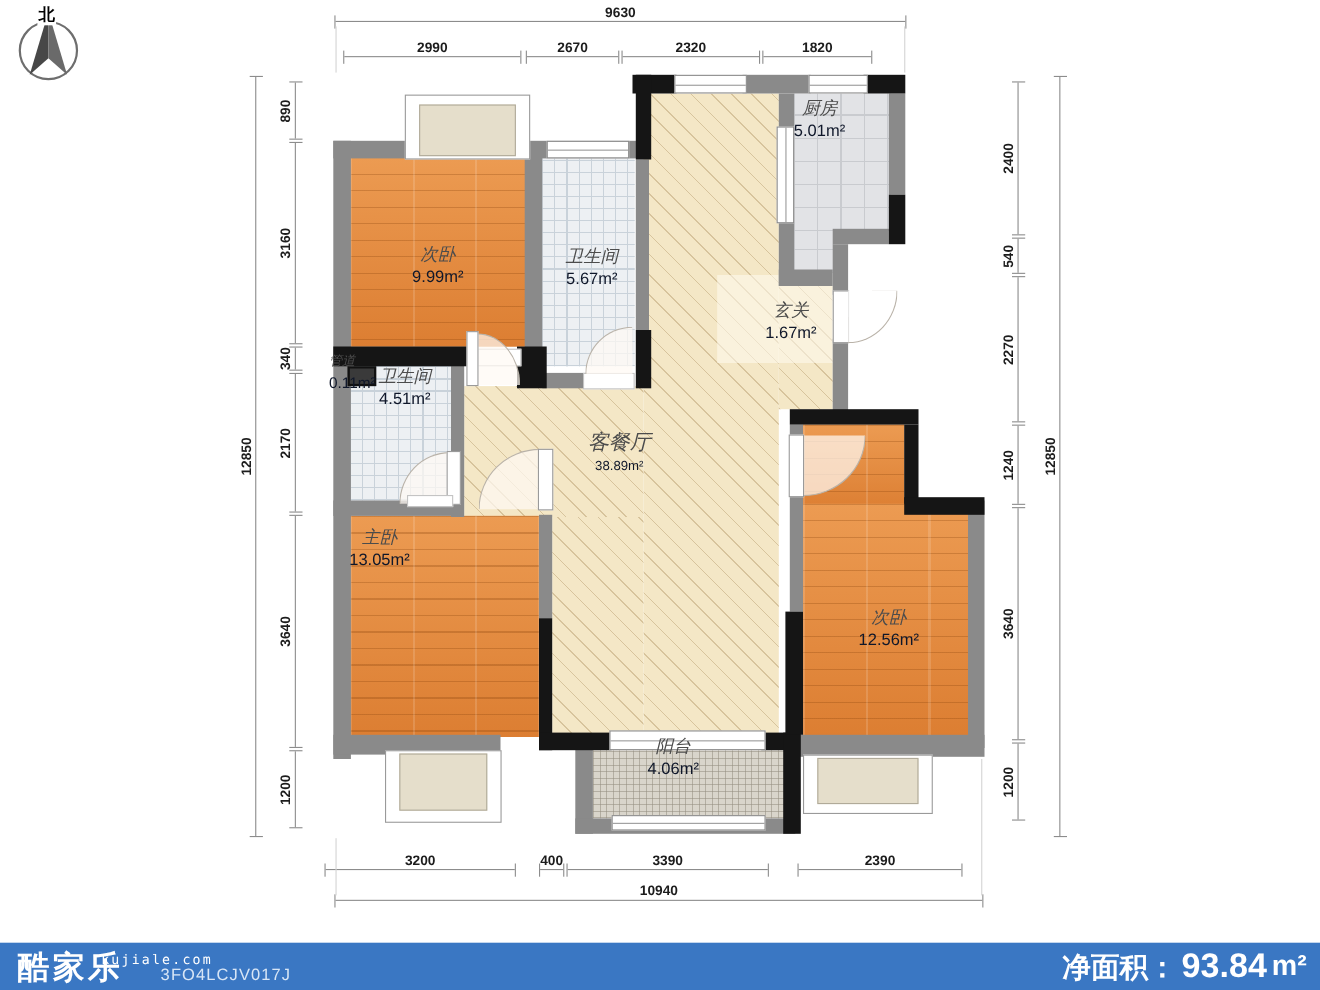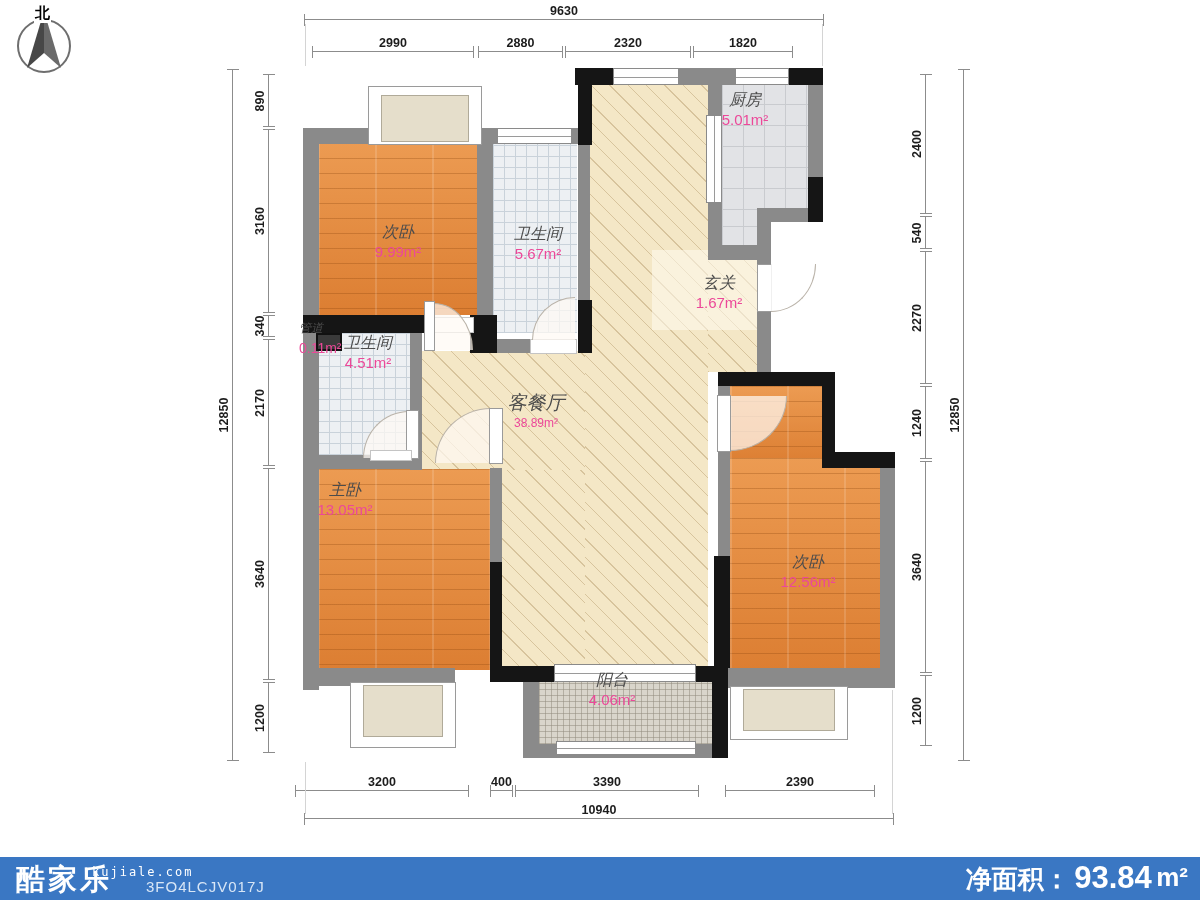--- a/index.html
+++ b/index.html
@@ -50,21 +50,21 @@
   .winh::before{content:"";position:absolute;left:0;right:0;top:50%;height:1px;background:#9a9a9a;}
   .winv{position:absolute;background:#fff;border:1px solid #8a8a8a;}
   .winv::before{content:"";position:absolute;top:0;bottom:0;left:50%;width:1px;background:#9a9a9a;}
   .leaf{position:absolute;background:#fff;border:1px solid #9a9a9a;}
   .thr{position:absolute;background:#fff;border:1px solid #c4c4c4;}
   .arc{position:absolute;background:rgba(255,250,244,.72);}
   .duct{position:absolute;background:#3a3a3a;border:2px solid #111;}
   
   .rl{position:absolute;width:96px;text-align:center;color:#4c4c4c;}
   .rl .n{display:block;font-size:16px;line-height:20px;font-style:italic;}
-  .rl .a{display:block;font-size:15px;line-height:20px;color:#ec4899;}
+  .rl .a{display:block;font-size:15px;line-height:20px;color:#0f172a;}
   .rl.big .n{font-size:19px;}
   .rl.big .a{font-size:12px;}
   .rl.left{text-align:left;}
   
   .compass{position:absolute;left:8px;top:4px;width:72px;height:72px;}
   .compass .nl{position:absolute;left:26px;top:0;background:#fff;color:#000;
                font-size:15px;font-weight:bold;padding:0 1px;}
   
   .bar{position:absolute;left:0;top:857px;width:1200px;height:43px;background:#3a77c3;color:#fff;}
   .logo{position:absolute;left:16px;top:3px;font-size:29px;font-weight:bold;letter-spacing:3px;}
@@ -198,21 +198,21 @@
     <span class="a">1.67m²</span>
   </div>
   <div class="rl left" style="left:299px;top:318px;width:60px">
     <span class="n" style="font-size:12px">管道</span>
     <span class="a" style="font-size:14px">0.11m²</span>
   </div>
   <div class="rl" style="left:320px;top:333px">
     <span class="n">卫生间</span>
     <span class="a">4.51m²</span>
   </div>
-  <div class="rl big" style="left:488px;top:393px">
+  <div class="rl big" style="left:515px;top:393px">
     <span class="n">客餐厅</span>
     <span class="a">38.89m²</span>
   </div>
   <div class="rl" style="left:297px;top:480px">
     <span class="n">主卧</span>
     <span class="a">13.05m²</span>
   </div>
   <div class="rl" style="left:760px;top:552px">
     <span class="n">次卧</span>
     <span class="a">12.56m²</span>
@@ -222,21 +222,21 @@
     <span class="a">4.06m²</span>
   </div>
 
   <div class="dh" style="left:305px;top:19px;width:518px">
       <span>9630</span>
     </div>
   <div class="dh" style="left:313px;top:51px;width:160px">
       <span>2990</span>
     </div>
   <div class="dh" style="left:479px;top:51px;width:83px">
-      <span>2880</span>
+      <span>2670</span>
     </div>
   <div class="dh" style="left:566px;top:51px;width:124px">
       <span>2320</span>
     </div>
   <div class="dh" style="left:694px;top:51px;width:98px">
       <span>1820</span>
     </div>
 
   <div class="dh" style="left:296px;top:790px;width:172px">
       <span>3200</span>

